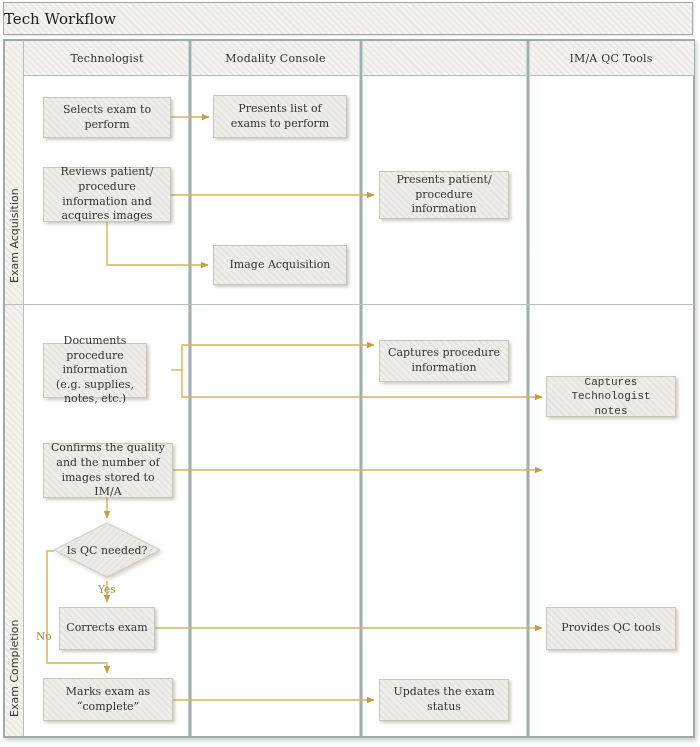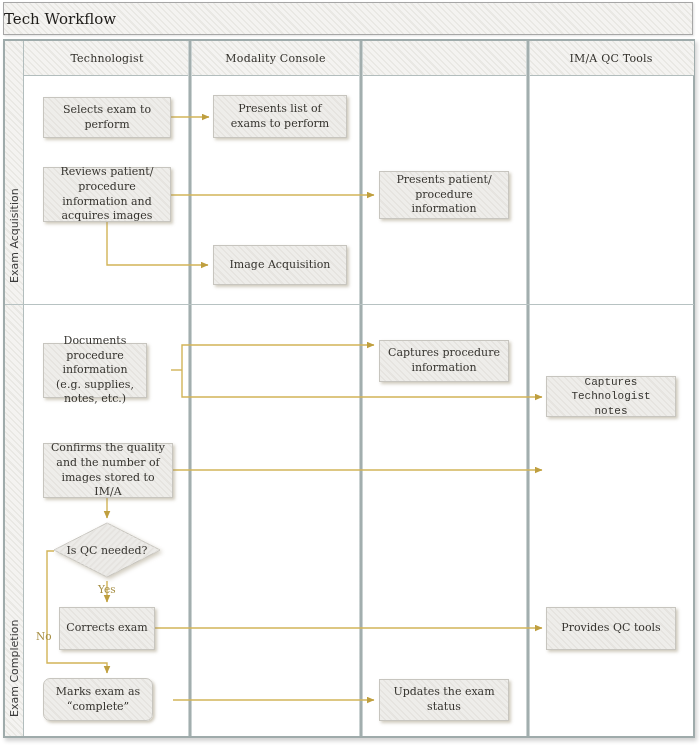--- a/index.html
+++ b/index.html
@@ -144,21 +144,21 @@
     </div>
   <div class="node" style="left:43px;top:443px;width:130px;height:55px;">
       <span>Confirms the quality and the number of images stored to IM/A</span>
     </div>
   <div class="node" style="left:59px;top:607px;width:96px;height:43px;">
       <span>Corrects exam</span>
     </div>
   <div class="node" style="left:546px;top:607px;width:130px;height:43px;">
       <span>Provides QC tools</span>
     </div>
-  <div class="node" style="left:43px;top:678px;width:110px;height:43px;border-radius:7px;">
+  <div class="node" style="left:43px;top:678px;width:130px;height:43px;">
       <span>Marks exam as “complete”</span>
     </div>
   <div class="node" style="left:379px;top:679px;width:130px;height:42px;">
       <span>Updates the exam status</span>
     </div>
 
   <div class="decision">
     <svg width="110" height="60">
       <polygon points="55,2 108,29 55,56 2,29" fill="#ecebe8" stroke="#c7c5bf" stroke-width="1" style="filter:drop-shadow(2px 2px 2px rgba(150,140,110,.45));"></polygon>
       <polygon points="55,2 108,29 55,56 2,29" fill="url(#hatchpat)" stroke="none"></polygon>

